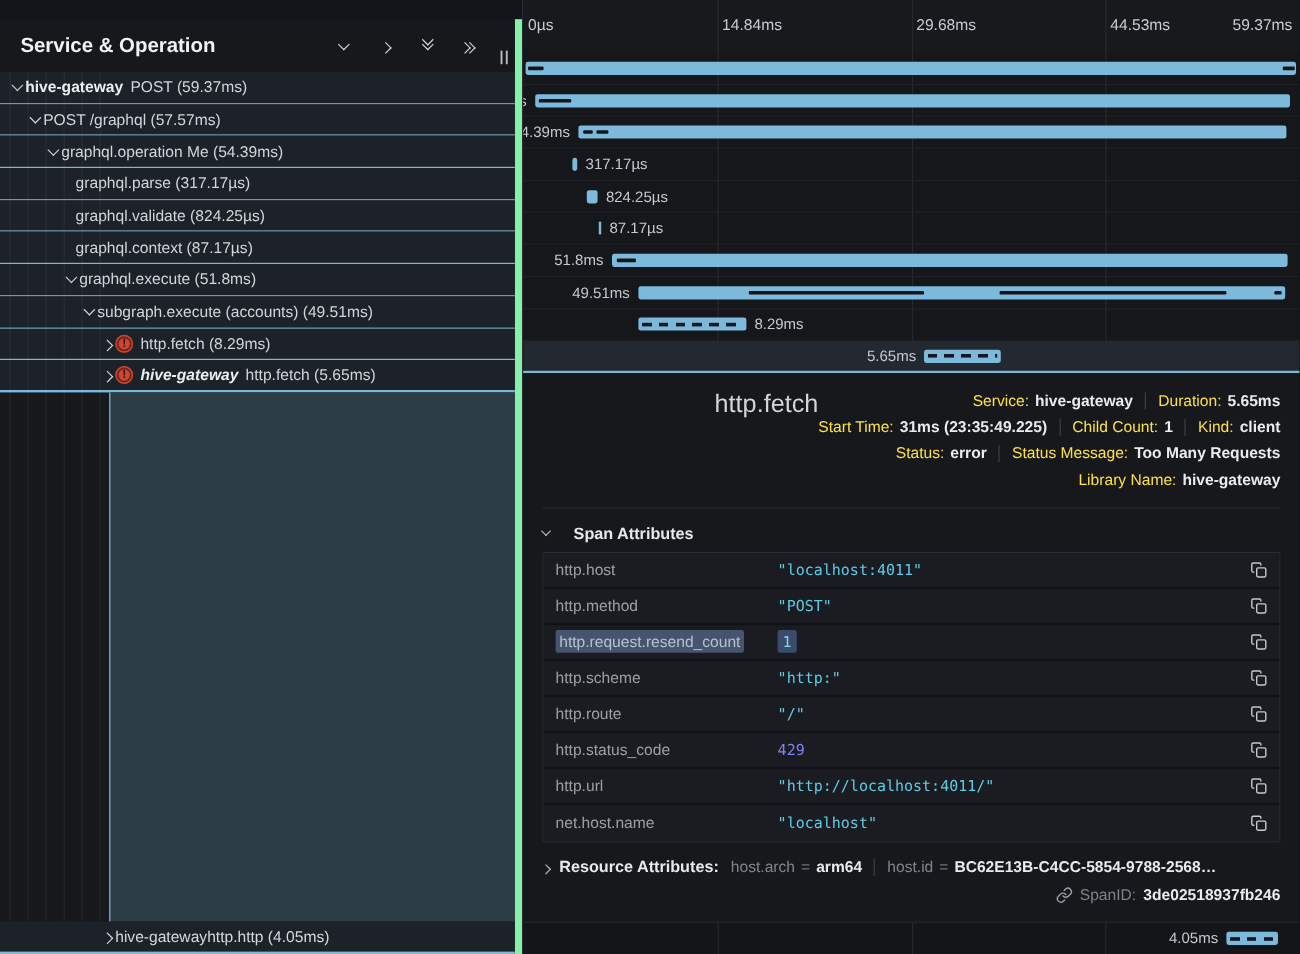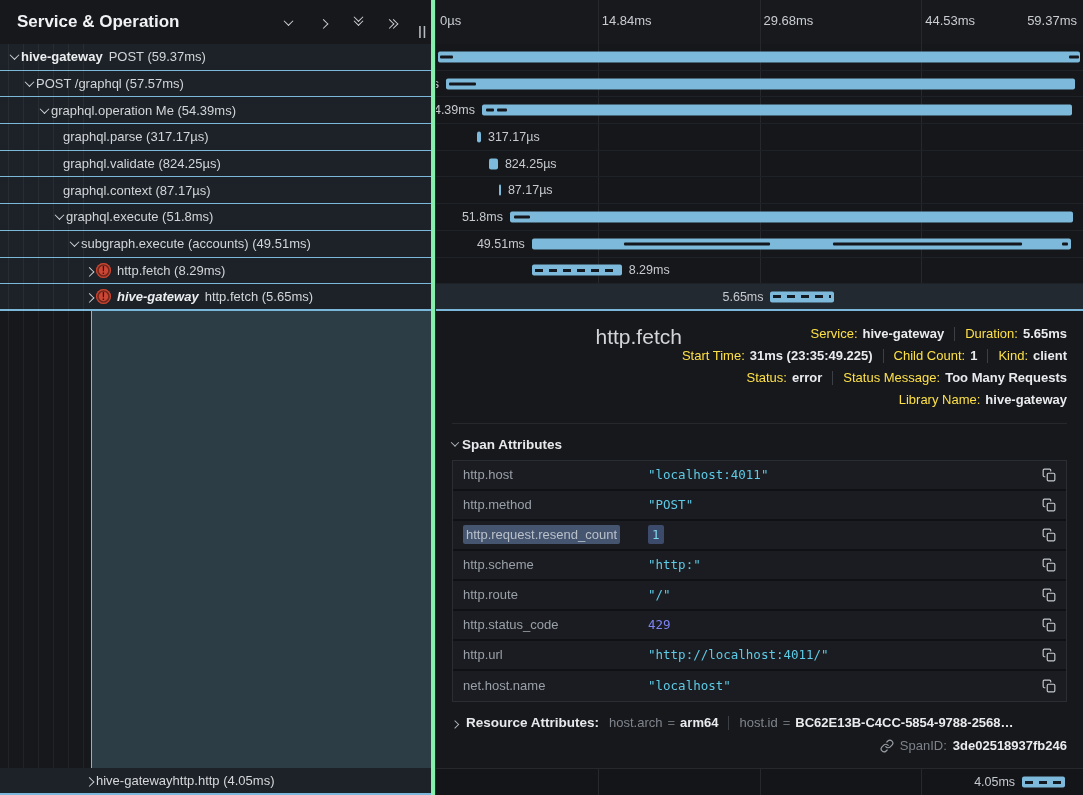--- a/index.html
+++ b/index.html
@@ -6,21 +6,21 @@
   html,body { width:1083px; height:795px; overflow:hidden; }
   body {
     font-family: "Liberation Sans", sans-serif;
     background:#131419; color:#d6d8db;
     position:relative; font-size:13px;
   }
   .app { display:flex; width:1083px; height:795px; }
 
   
   .left-panel { position:relative; width:435px; flex:0 0 435px; background:#17181c;
-    display:flex; flex-direction:column; border-right:4px solid #86efac; }
+    display:flex; flex-direction:column; border-right:6px solid #86efac;margin-top:16px; }
   .left-header { height:44px; flex:0 0 44px; display:flex; align-items:center;
     padding:0 10px 0 17px; position:relative; background:#17181c; }
   .left-header .title { font-size:17px; font-weight:700; color:#f1f2f4; flex:1; }
   .hdr-icons { display:flex; align-items:center; gap:19px; margin-right:20px; }
   .hdr-icon { display:inline-flex; align-items:center; justify-content:center; width:16px; height:16px; cursor:pointer; }
   .chev { width:7px; height:7px; border-right:1.7px solid #ced1d6; border-bottom:1.7px solid #ced1d6; display:inline-block; }
   .chev.down  { transform:rotate(45deg) translate(-1px,-1px); }
   .chev.right { transform:rotate(-45deg) translate(-1px,1px); }
   .chev.sm { width:6px; height:6px; border-width:1.5px; border-color:#aeb3ba; }
   .dbl-down { display:flex; flex-direction:column; gap:0px; }
@@ -83,21 +83,21 @@
     display:flex; flex-direction:column; overflow:hidden; }
   .detail-head { display:flex; justify-content:flex-end;
     padding-bottom:12px; border-bottom:1px solid #26282c; }
   .detail-title { font-size:21px; color:#d3d5d9; padding-top:2px; }
   .meta { display:flex; flex-direction:column; align-items:flex-end; }
   .meta-line { display:flex; align-items:center; height:22px; }
   .meta-label { color:#fde047; }
   .meta-value { color:#e9ebed; font-weight:700; margin-left:5px; }
   .meta-div { width:1px; height:14px; background:#3c4046; margin:0 10px; }
 
-  .section-head { display:flex; align-items:center; gap:4px; margin-top:13px;
+  .section-head { display:flex; align-items:center; gap:20px; margin-top:13px;
     font-size:13.5px; font-weight:700; color:#e7e9eb; cursor:pointer; }
 
   .attr-table { margin-top:8px; border:1px solid #2a2d33; background:#101114; }
   .attr-row { display:flex; align-items:center; height:30px; background:#1a1c21;
     border-bottom:2px solid #101114; padding:0 10px; }
   .attr-row:last-child { border-bottom:none; }
   .attr-key { flex:0 0 185px; color:#9aa0a8; }
   .attr-key .hl { background:#45546f; padding:2px 3px; border-radius:2px; color:#b9c0ca; }
   .attr-value { flex:1; font-family:"DejaVu Sans Mono", monospace; font-size:12.5px; }
   .attr-value.string { color:#5ecbe6; }

